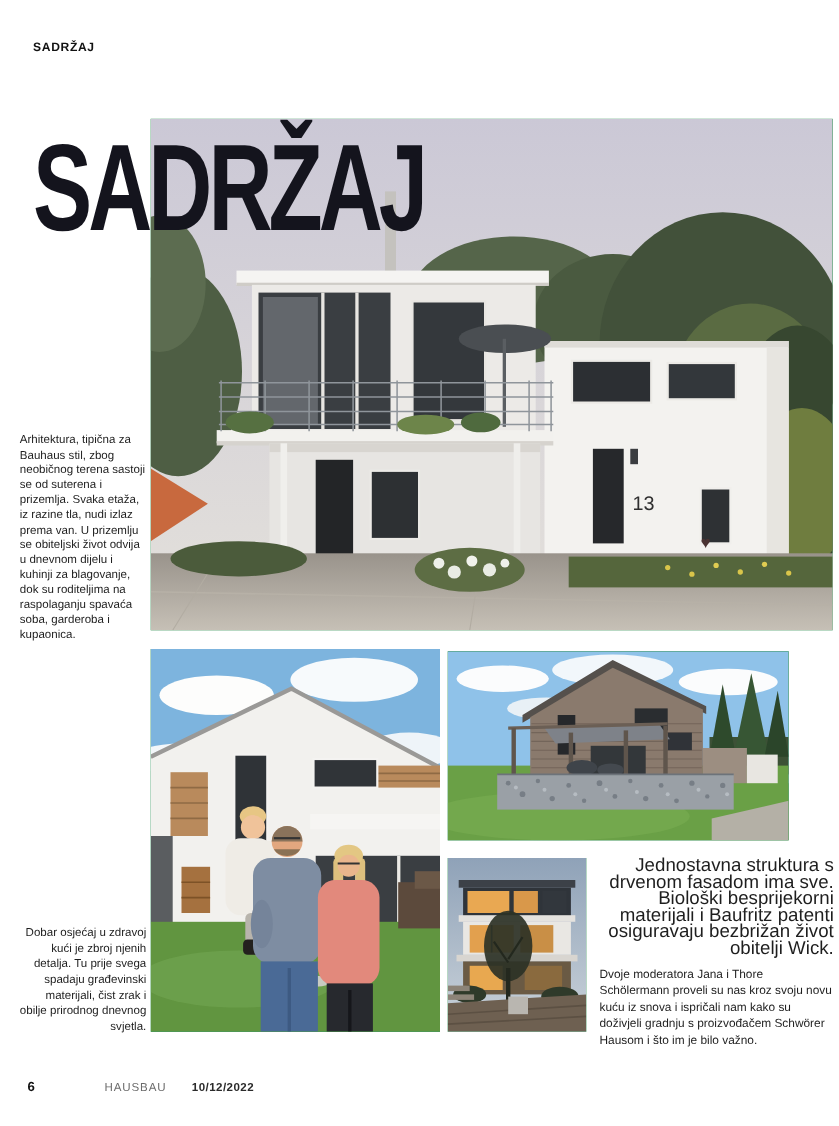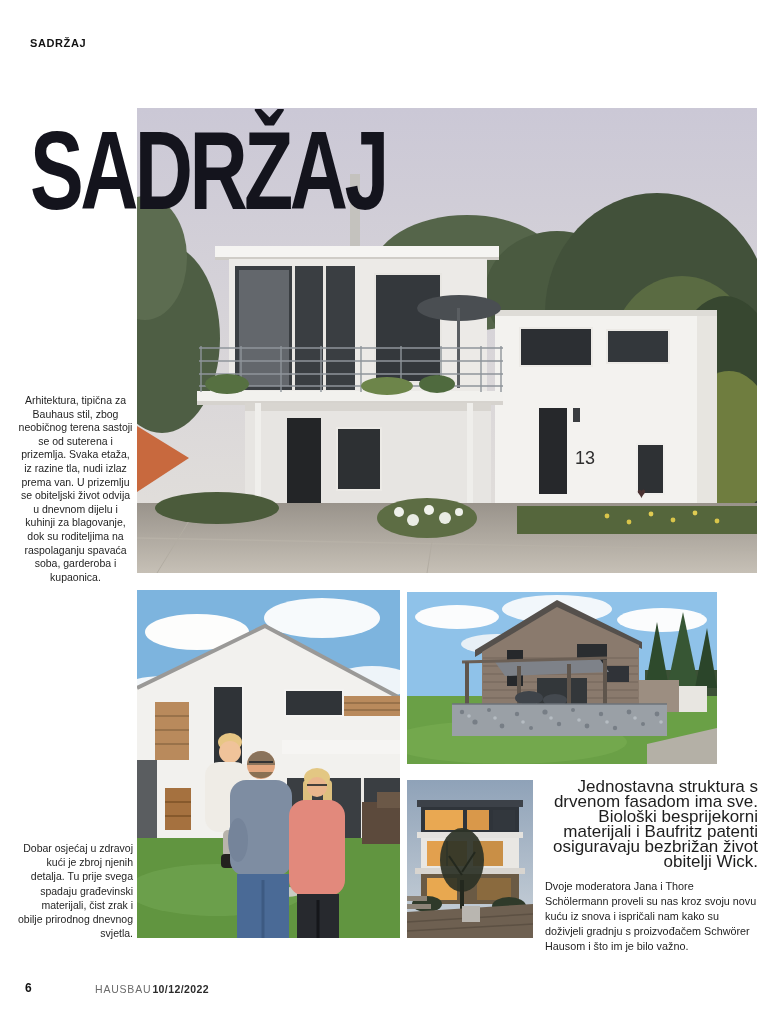--- a/index.html
+++ b/index.html
@@ -19,29 +19,29 @@
   }
   .photo{position:absolute;overflow:hidden;background:#15803d;}
   .photo svg{display:block;width:100%;height:100%;}
   .ph-main{left:137px;top:108px;width:620px;height:465px;z-index:1;}
   .ph-family{left:137px;top:590px;width:263px;height:348px;}
   .ph-wood{left:407px;top:592px;width:310px;height:172px;}
   .ph-dusk{left:407px;top:780px;width:126px;height:158px;}
   .caption{
     position:absolute;font-size:10.5px;line-height:13.6px;color:#1e1e1e;
   }
-  .cap-bauhaus{left:18px;top:394px;width:115px;text-align:center;}
+  .cap-bauhaus{left:18px;top:394px;width:115px;text-align:left;}
   .cap-healthy{left:18px;top:841px;width:115px;text-align:right;line-height:14.2px;}
   .cap-wood{left:545px;top:779px;width:213px;text-align:right;font-size:17px;line-height:15px;}
   .cap-mod{left:545px;top:879px;width:213px;text-align:left;font-size:10.8px;line-height:15px;}
   .footer-pagenum{
     position:absolute;left:25px;top:981px;font-size:12px;font-weight:bold;color:#111;
   }
   .footer-mag{
-    position:absolute;left:95px;top:983px;font-size:10.5px;display:flex;gap:1px;
+    position:absolute;left:95px;top:983px;font-size:10.5px;display:flex;gap:23px;
   }
   .footer-mag .mag{color:#6b6b6b;letter-spacing:.8px;}
   .footer-mag .issue{color:#2b2b2b;letter-spacing:.4px;font-weight:bold;}
 </style>
 </head>
 <body>
 
 <div class="page">
 
   <div class="kicker">SADRŽAJ</div>

